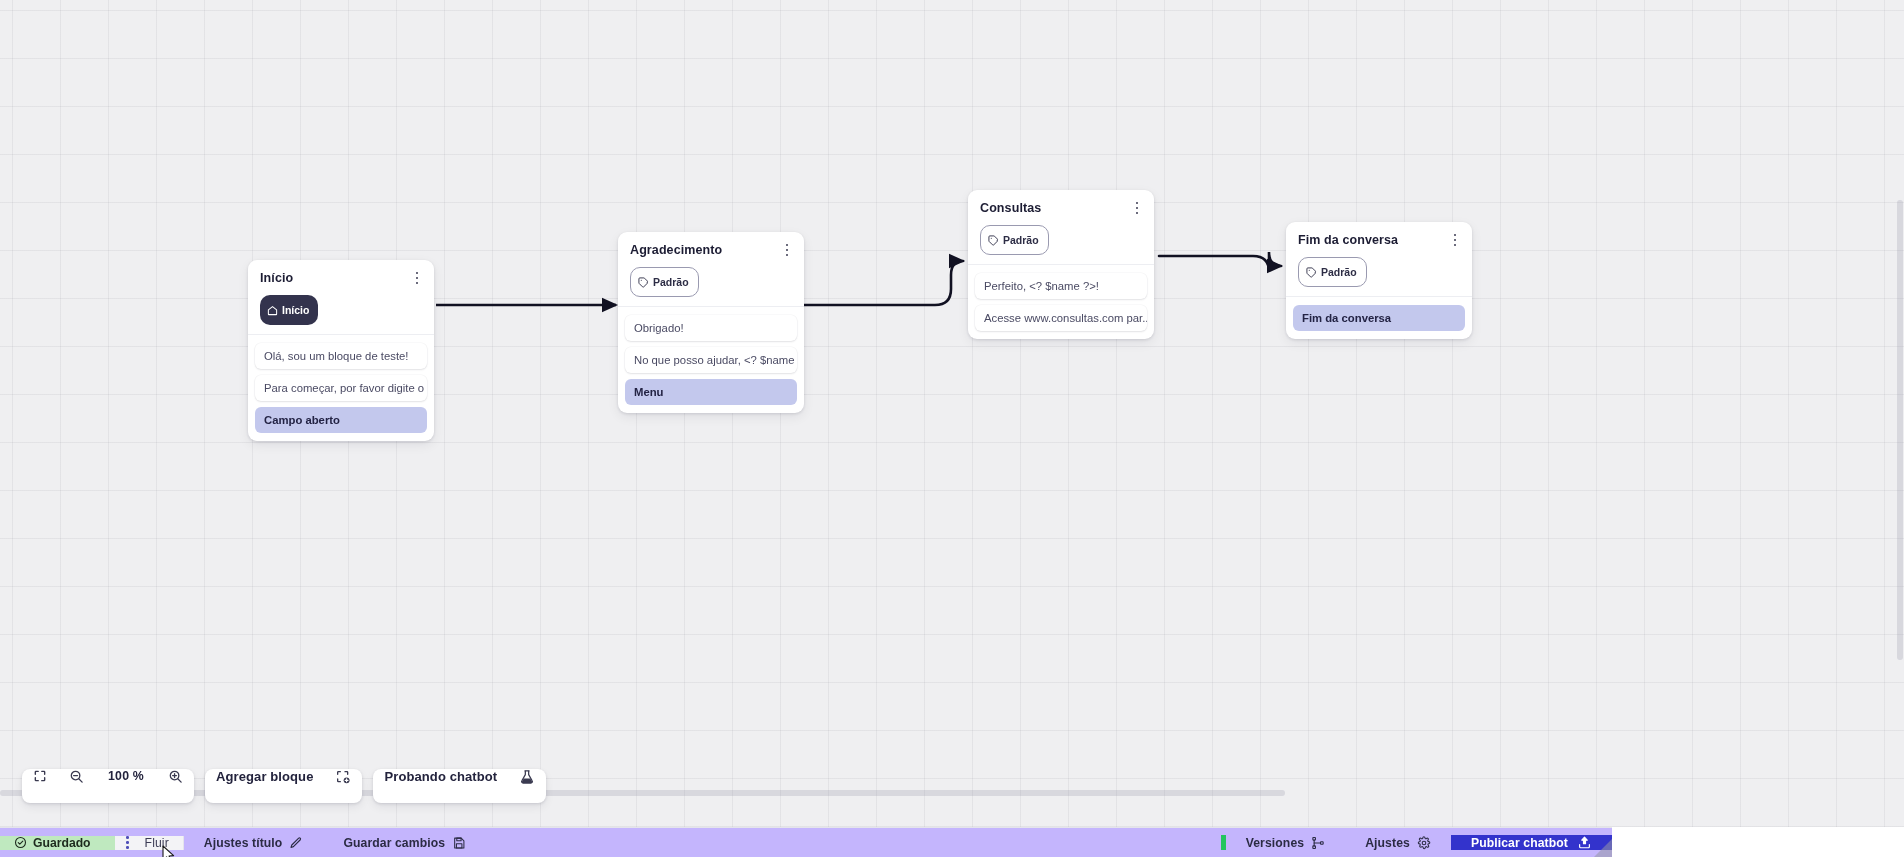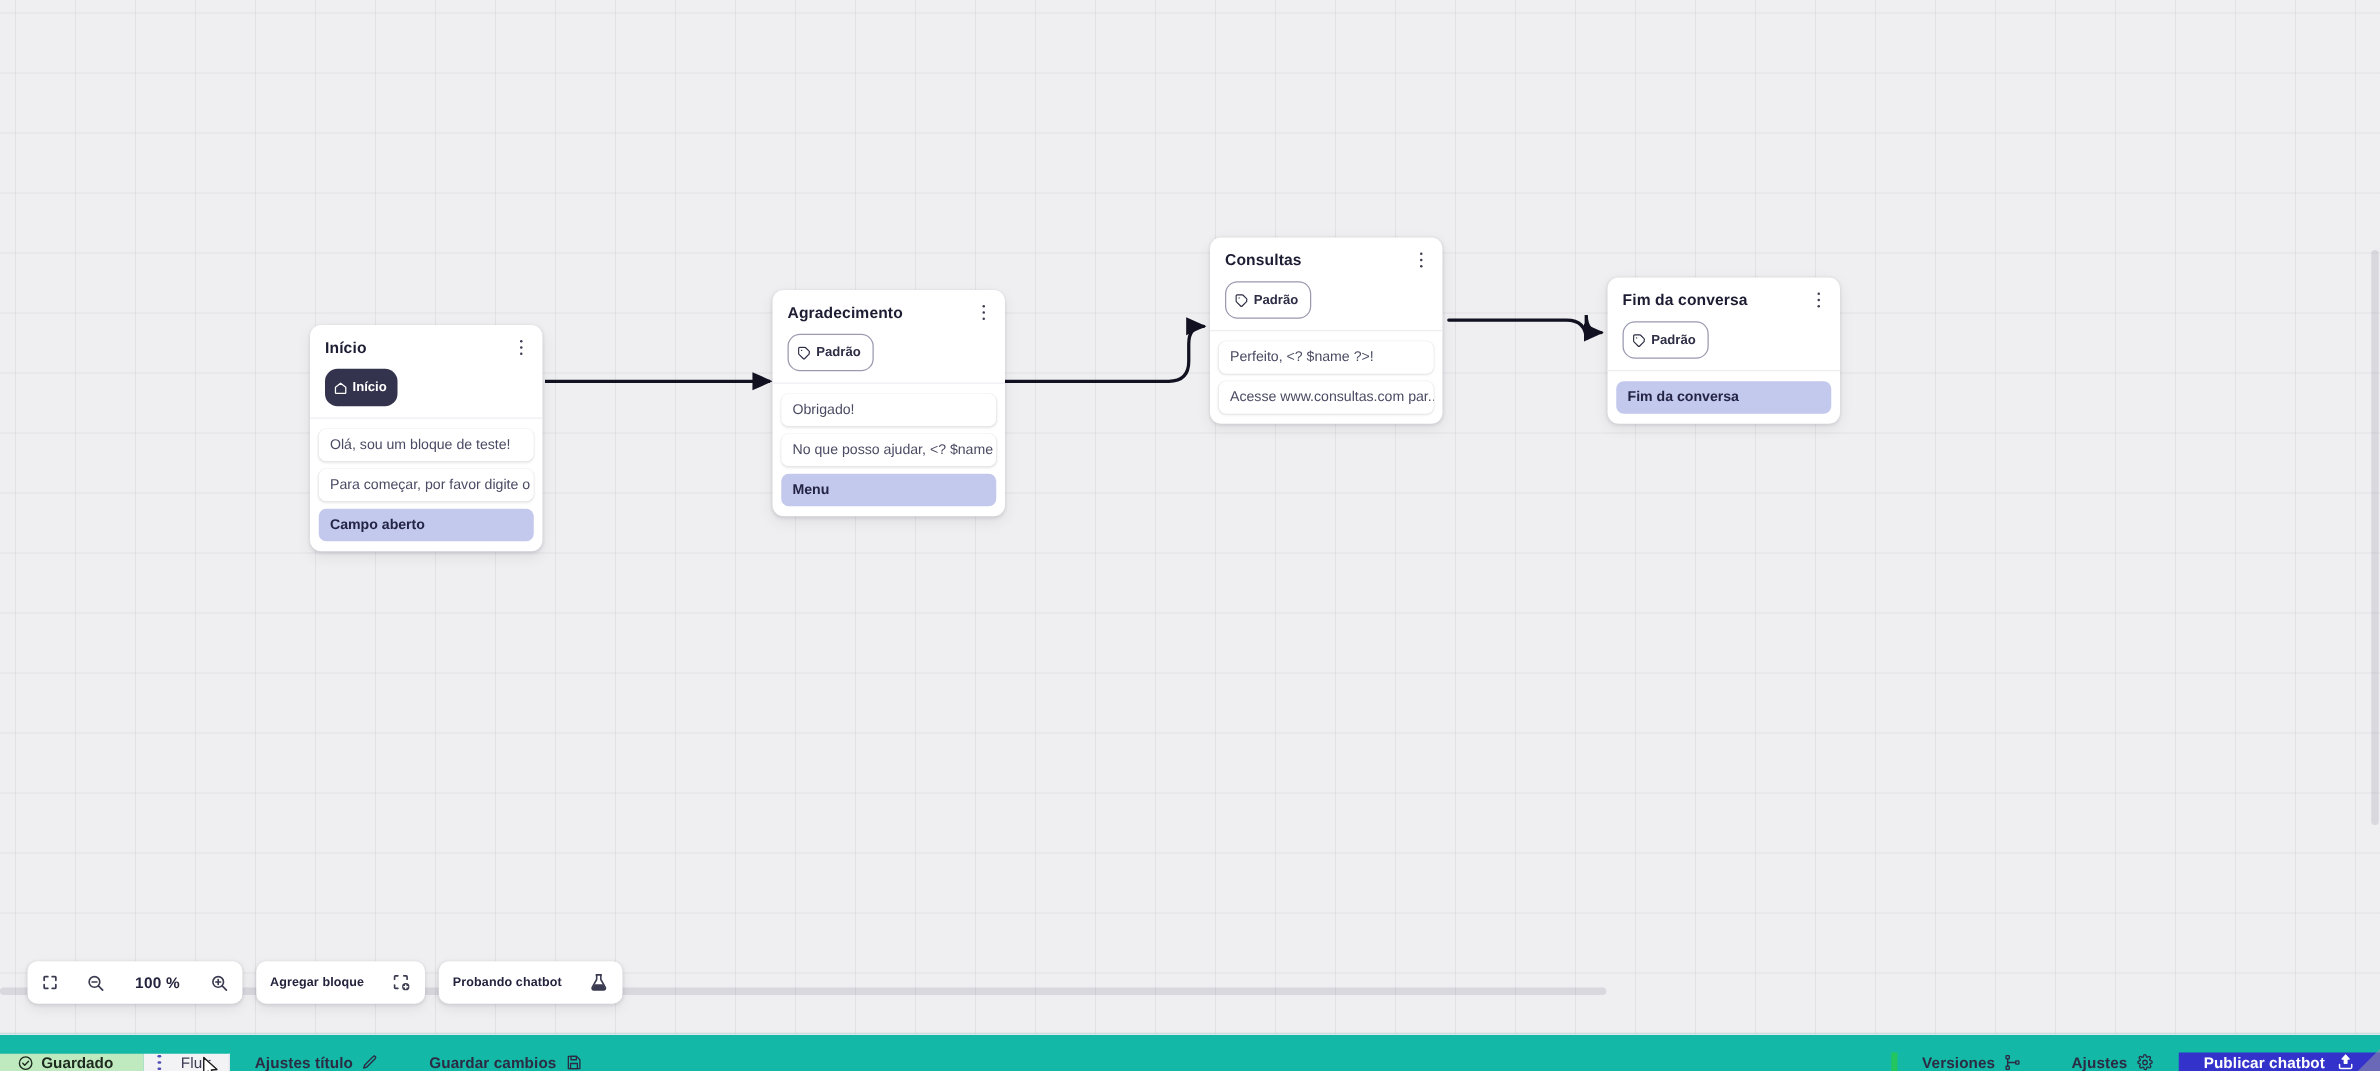--- a/index.html
+++ b/index.html
@@ -148,21 +148,21 @@
     left: 22px;
     bottom: 24px;
     display: flex;
     align-items: center;
     gap: 11px;
     z-index: 5;
   }
 
   .tb-group {
     display: flex;
-    align-items: center;
+    align-items: flex-start;
     background: #ffffff;
     border-radius: 8px;
     box-shadow: 0 1px 3px rgba(20,20,43,0.13), 0 4px 10px rgba(20,20,43,0.07);
     height: 34px;
     padding: 0 11px;
     gap: 22px;
   }
 
   .tb-btn {
     display: flex;
@@ -175,36 +175,36 @@
   .zoom-label {
     font-size: 12.3px;
     font-weight: 700;
     color: #23233d;
     min-width: 40px;
     text-align: center;
     letter-spacing: 0.2px;
   }
 
   .tb-text {
-    font-size: 10px;
+    font-size: 13px;
     font-weight: 700;
     color: #23233d;
     letter-spacing: 0.1px;
   }
 
   
   #statusbar {
     position: absolute;
     left: 0; bottom: 0;
-    width: 1904px;
+    width: 1612px;
     height: 30px;
-    background: #14b8a6;
+    background: #c4b5fd;
     border-top: 1px solid #e4e4ec;
     display: flex;
-    align-items: flex-end;
+    align-items: center;
     font-size: 12.2px;
   }
 
   .sb-saved {
     display: flex;
     align-items: center;
     gap: 6px;
     background: #bfe9bf;
     color: #1d2a1d;
     font-weight: 700;

